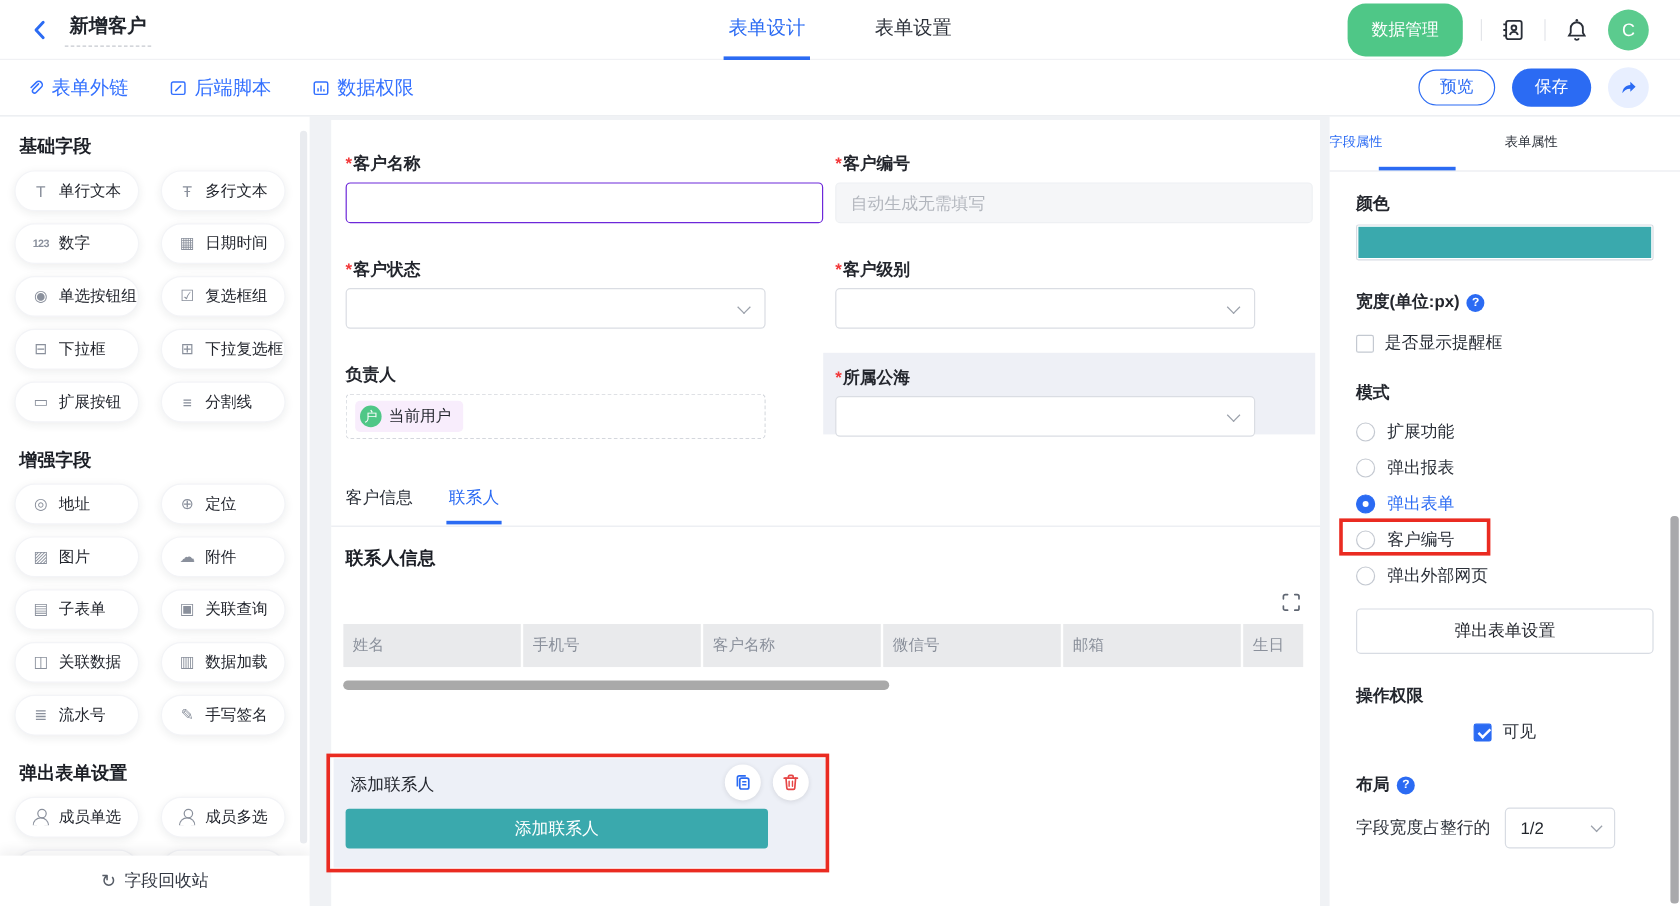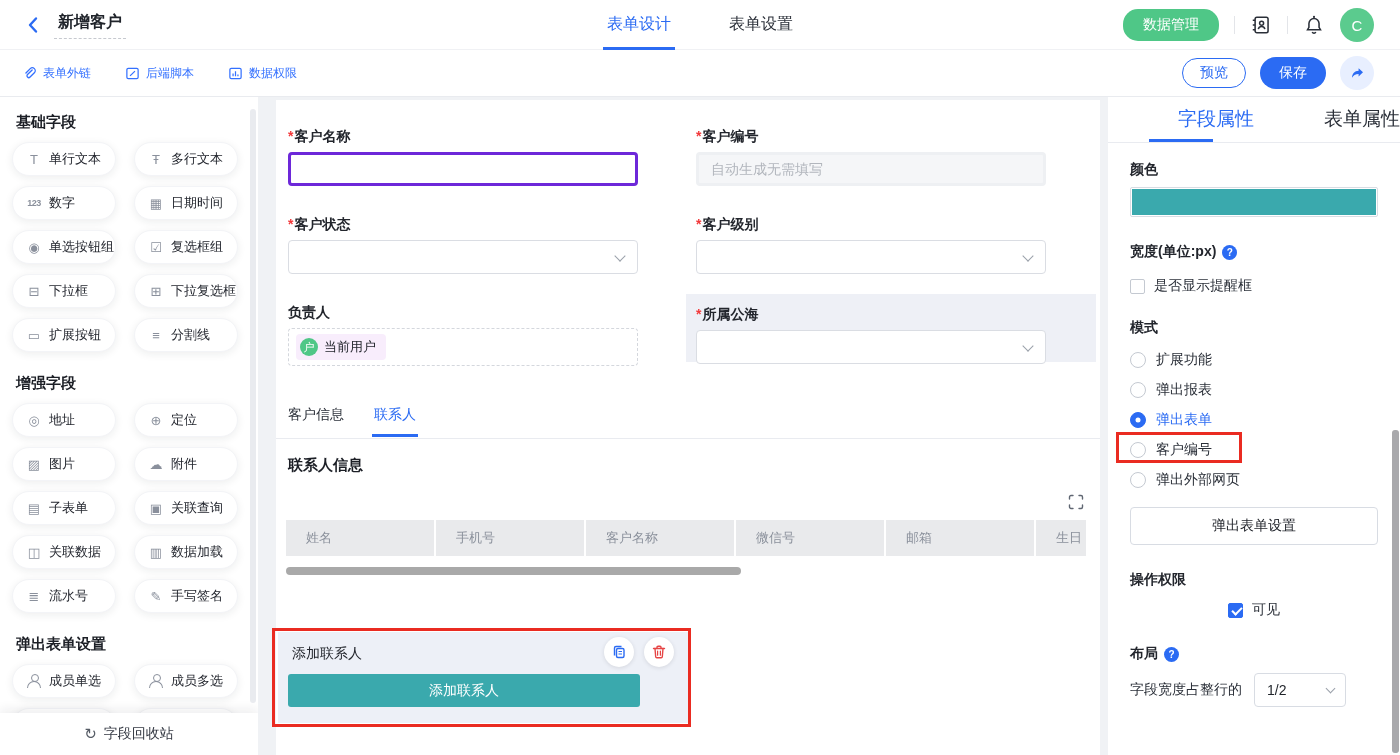--- a/index.html
+++ b/index.html
@@ -9,31 +9,31 @@
 
   
   .header{position:absolute;left:0;top:0;width:100%;height:50px;background:#fff;border-bottom:1px solid #f0f1f4;z-index:30;}
   .hd-left{position:absolute;left:22px;top:0;height:50px;display:flex;align-items:center;gap:10px;}
   .hd-title{font-size:16px;font-weight:bold;color:#20242b;border-bottom:1px dashed #c6c9cf;padding:0 4px 5px 4px;}
   .hd-tabs{position:absolute;left:50%;top:0;transform:translateX(-50%);height:50px;display:flex;gap:58px;}
   .htab{height:50px;line-height:48px;font-size:16px;color:#2a2f38;cursor:pointer;position:relative;}
   .htab.active{color:#2b6bf3;}
   .htab.active::after{content:"";position:absolute;left:-4px;right:-4px;bottom:0;height:3px;background:#2b6bf3;}
   .hd-right{position:absolute;right:26px;top:0;height:50px;display:flex;align-items:center;gap:15px;}
-  .btn-green{height:32px;padding:0 20px;border-radius:15px;background:#4fc787;color:#fff;font-size:14px;
+  .btn-green{height:44px;padding:0 20px;border-radius:15px;background:#4fc787;color:#fff;font-size:14px;
              display:flex;align-items:center;border:none;cursor:pointer;text-align:center;}
   .hd-div{width:1px;height:18px;background:#e3e5e9;}
   .hd-ico{width:22px;height:22px;display:flex;align-items:center;justify-content:center;cursor:pointer;}
   .avatar{width:34px;height:34px;border-radius:50%;background:#5bcb8e;color:#fff;font-size:15px;
           display:flex;align-items:center;justify-content:center;cursor:pointer;}
 
   
   .subbar{position:absolute;left:0;top:50px;width:100%;height:47px;background:#fff;border-bottom:1px solid #e9ebef;z-index:29;}
   .sb-links{position:absolute;left:22px;top:0;height:46px;display:flex;align-items:center;gap:34px;}
-  .sb-link{display:flex;align-items:center;gap:6px;color:#3370ff;font-size:12px;cursor:pointer;text-align:center;}
+  .sb-link{display:flex;align-items:center;gap:6px;color:#3370ff;font-size:16px;cursor:pointer;text-align:center;}
   .sb-actions{position:absolute;right:26px;top:0;height:46px;display:flex;align-items:center;gap:14px;}
   .btn-outline{height:30px;padding:0 17px;border-radius:15px;border:1px solid #2b6bf3;color:#2b6bf3;background:#fff;font-size:14px;cursor:pointer;}
   .btn-primary{height:32px;padding:0 19px;border-radius:16px;border:none;background:#2b6bf3;color:#fff;font-size:14px;cursor:pointer;}
   .btn-share{width:34px;height:34px;border-radius:50%;background:#e8efff;border:none;display:flex;align-items:center;justify-content:center;cursor:pointer;}
 
   
   .sidebar{position:absolute;left:0;top:97px;width:258px;bottom:0;background:#fff;overflow:hidden;z-index:10;padding-left:48px;}
   .side-scroll{position:absolute;inset:0;padding:16px 18px 0 12px;overflow:hidden;}
   .side-title{font-size:15px;font-weight:bold;color:#1c1f26;margin:0 0 10px 4px;}
   .side-sec{margin-bottom:22px;}
@@ -50,55 +50,55 @@
                box-shadow:0 -4px 10px rgba(31,35,41,.07);display:flex;align-items:center;justify-content:center;gap:7px;
                font-size:14px;color:#343943;cursor:pointer;}
   .recycle-glyph{font-size:15px;color:#565c66;}
   .side-sb{position:absolute;top:12px;right:2px;bottom:52px;width:6px;background:#e9ebef;border-radius:3px;z-index:13;}
 
   
   .canvas{position:absolute;left:258px;top:97px;right:292px;bottom:0;background:#f0f2f5;}
   .card{position:absolute;left:18px;top:3px;right:8px;bottom:0;background:#fff;}
   .f-label{position:absolute;font-size:14px;font-weight:600;color:#23262d;white-space:nowrap;}
   .req{color:#f2383a;margin-right:1px;font-weight:600;}
-  .inp{position:absolute;width:350px;height:34px;border:3px solid #6d28d9;border-radius:4px;
+  .inp{position:absolute;width:398px;height:34px;border:1px solid #6d28d9;border-radius:4px;
        padding:0 12px;font-size:14px;color:#1f2329;background:#fff;outline:none;font-family:inherit;}
   .inp.disabled{background:#f5f6f8;border-color:#eef0f3;}
   .inp::placeholder{color:#b2b6bd;}
   .sel{position:absolute;width:350px;height:34px;border:1px solid #dadde3;border-radius:4px;background:#fff;cursor:pointer;}
   .sel::after{content:"";position:absolute;right:13px;top:11px;width:7px;height:7px;
               border-right:1.5px solid #9aa0aa;border-bottom:1.5px solid #9aa0aa;transform:rotate(45deg);}
   .hl-block{position:absolute;left:410px;top:194px;width:410px;height:68px;background:#eef0f6;}
   .dashed-box{position:absolute;left:12px;top:228px;width:350px;height:38px;border:1px dashed #d4d7dd;border-radius:4px;
               display:flex;align-items:center;padding-left:7px;background:#fff;}
   .user-tag{display:flex;align-items:center;gap:6px;background:#f8edfc;border-radius:4px;height:26px;padding:0 10px 0 4px;font-size:13px;color:#23262d;}
   .tag-av{width:18px;height:18px;border-radius:50%;background:#4fc787;color:#fff;font-size:11px;display:flex;align-items:center;justify-content:center;}
   .ftabs{position:absolute;left:12px;top:306px;display:flex;gap:30px;}
   .ftab{font-size:14px;color:#2a2f38;padding-bottom:13px;position:relative;cursor:pointer;}
   .ftab.active{color:#2b6bf3;}
   .ftab.active::after{content:"";position:absolute;left:-2px;right:-2px;bottom:0;height:3px;background:#2b6bf3;}
   .card-divider{position:absolute;left:0;right:0;top:338px;border-top:1px solid #e9ebf0;}
   .sec-title{position:absolute;left:12px;top:356px;font-size:15px;font-weight:bold;color:#1c1f26;}
   .expand-ico{position:absolute;right:16px;top:394px;width:16px;height:16px;cursor:pointer;}
   .ctable{position:absolute;left:10px;right:14px;top:420px;height:36px;display:flex;gap:2px;overflow:hidden;}
-  .th{flex:0 0 148px;background:#e9eaec;color:#8a909b;font-size:13px;line-height:36px;padding-left:20px;}
+  .th{flex:0 0 148px;background:#e9eaec;color:#8a909b;font-size:13px;line-height:36px;padding-left:8px;}
   .hscroll{position:absolute;left:10px;top:467px;width:455px;height:8px;border-radius:4px;background:#a9a9a9;cursor:pointer;}
   .add-block{position:absolute;left:2px;top:532px;width:410px;height:91px;background:#edf0f7;}
   .add-label{position:absolute;left:14px;top:13px;font-size:14px;color:#23262d;}
   .act-circle{position:absolute;width:30px;height:30px;border-radius:50%;background:#fff;box-shadow:0 1px 4px rgba(31,35,41,.12);
               display:flex;align-items:center;justify-content:center;cursor:pointer;}
   .btn-teal{position:absolute;left:10px;top:42px;width:352px;height:33px;border:none;border-radius:3px;
             background:#3aa9ad;color:#fff;font-size:14px;cursor:pointer;font-family:inherit;}
   .redbox{position:absolute;border:3px solid #ea2b21;z-index:20;pointer-events:none;}
   .redbox.rb-add{left:-4px;top:528px;width:419px;height:99px;}
 
   
   .panel{position:absolute;right:0;top:97px;width:292px;bottom:0;background:#fff;z-index:10;}
   .panel-tabs{display:flex;height:46px;border-bottom:1px solid #e9ebf0;}
-  .ptab{flex:1;text-align:right;line-height:44px;font-size:19px;color:#2a2f38;cursor:pointer;position:relative;font-family:Liberation Serif, serif;}
+  .ptab{flex:1;text-align:left;line-height:44px;font-size:11px;color:#2a2f38;cursor:pointer;position:relative;font-family:Liberation Serif, serif;}
   .ptab.active{color:#2b6bf3;}
   .ptab.active::after{content:"";position:absolute;left:50%;transform:translateX(-50%);bottom:0;width:64px;height:3px;background:#2b6bf3;}
   .panel-body{padding:18px 22px 0 22px;}
   .p-label{font-size:14px;font-weight:600;color:#23262d;display:flex;align-items:center;gap:6px;}
   .swatch{margin-top:8px;height:30px;border:1px solid #d8dce3;border-radius:2px;padding:1px;cursor:pointer;}
   .swatch-fill{width:100%;height:100%;}
   .p-inp{margin-top:8px;width:100%;height:36px;border:1px solid #d8dce3;border-radius:4px;padding:0 12px;
          font-size:14px;color:#1f2329;outline:none;font-family:inherit;}
   .check-row{display:flex;align-items:center;gap:9px;font-size:14px;color:#2a2f38;cursor:pointer;}
   .cb{width:15px;height:15px;border:1px solid #c4c9d1;border-radius:2px;background:#fff;position:relative;flex:none;}

